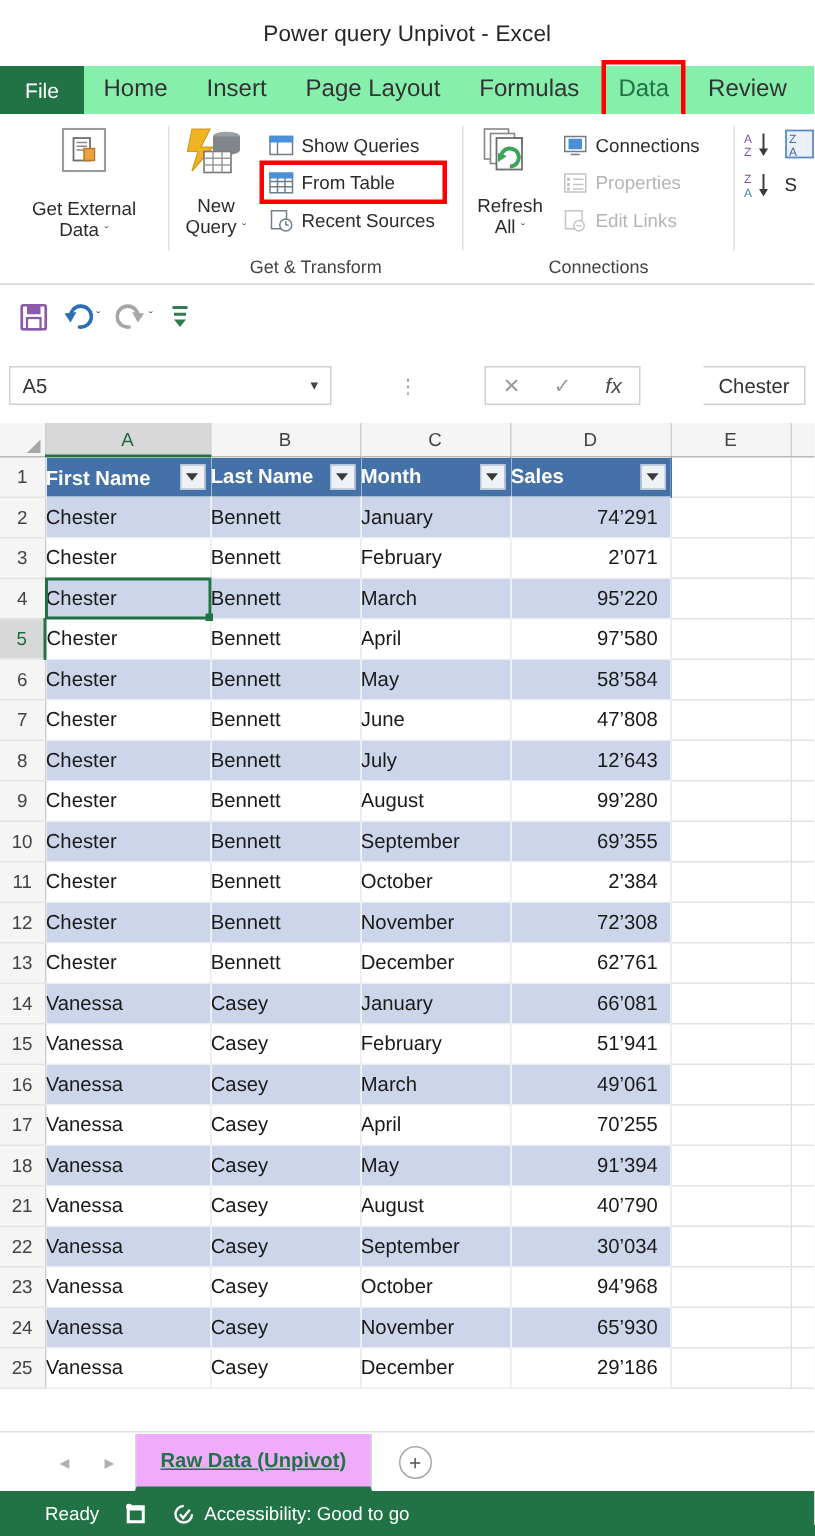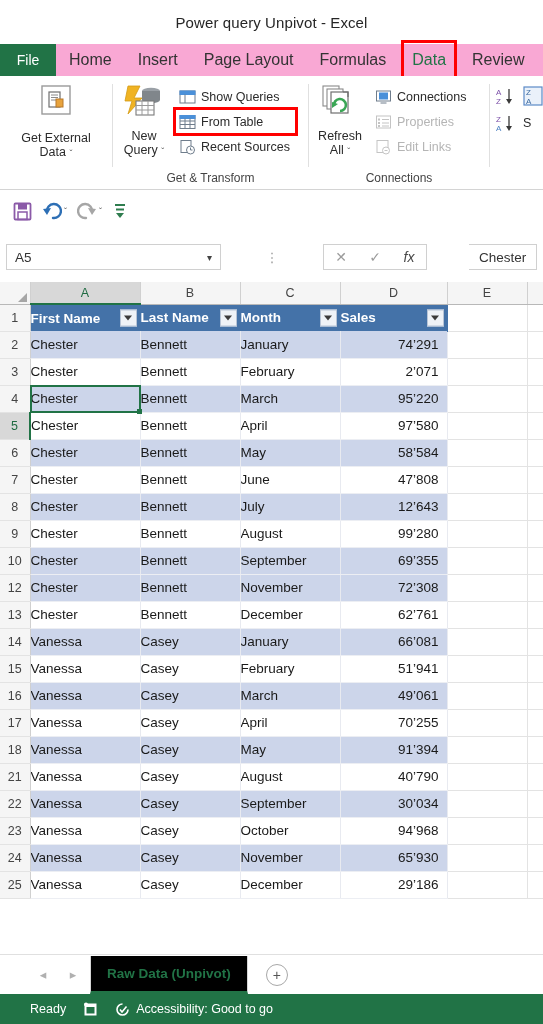--- a/index.html
+++ b/index.html
@@ -19,21 +19,21 @@
   .titlebar {
     position:absolute; left:0; top:0; width:543px; height:44px;
     background:#ffffff;
     display:flex; align-items:center; justify-content:center;
   }
   .title-text { font-size:15px; color:#262626; letter-spacing:.1px; }
 
   
   .tabrow {
     position:absolute; left:0; top:44px; width:543px; height:32px;
-    background:#f9a8d4; display:flex; align-items:stretch;
+    background:#86efac; display:flex; align-items:stretch;
   }
   .file-tab {
     width:56px; background:#217346; color:#fff;
     display:flex; align-items:center; justify-content:center;
     font-size:14px;
   }
   .tab {
     display:flex; align-items:center; padding:0 13px;
     font-size:16px; color:#333; position:relative; white-space:nowrap;
   }
@@ -178,22 +178,23 @@
   
   .tabbar {
     position:absolute; left:0; top:954px; width:543px; height:40px;
     background:#ffffff; border-top:1px solid #e0e0e0;
     display:flex; align-items:center; padding-left:30px; gap:4px;
   }
   .navarrow { width:26px; text-align:center; color:#b0b0b0; font-size:13px; }
   .sheettab {
     height:38px; padding:0 16px; display:flex; align-items:center;
     font-size:13.5px; font-weight:bold; color:#217346;
-    background:#000000; border:1px solid #d6d6d6; border-top:none;
+    background:#f0abfc; border:1px solid #d6d6d6; border-top:none;
     border-bottom:3px solid #217346;
+    text-decoration:underline;
   }
   .addsheet {
     width:22px; height:22px; border:1px solid #a8a8a8; border-radius:50%;
     display:flex; align-items:center; justify-content:center;
     color:#555; font-size:14px; margin-left:14px;
   }
 
   
   .statusbar {
     position:absolute; left:0; top:994px; width:543px; height:30px;
@@ -563,20 +564,29 @@
           </tr>
           <tr class="band">
             <td class="rowhdr">10</td>
             <td class="dcell">Chester</td>
             <td class="dcell">Bennett</td>
             <td class="dcell">September</td>
             <td class="dcell num">69’355</td>
             <td class="ecell"></td>
             <td class="ecell"></td>
           </tr>
+          <tr class="plain">
+            <td class="rowhdr">11</td>
+            <td class="dcell">Chester</td>
+            <td class="dcell">Bennett</td>
+            <td class="dcell">October</td>
+            <td class="dcell num">2’384</td>
+            <td class="ecell"></td>
+            <td class="ecell"></td>
+          </tr>
           <tr class="band">
             <td class="rowhdr">12</td>
             <td class="dcell">Chester</td>
             <td class="dcell">Bennett</td>
             <td class="dcell">November</td>
             <td class="dcell num">72’308</td>
             <td class="ecell"></td>
             <td class="ecell"></td>
           </tr>
           <tr class="plain">

